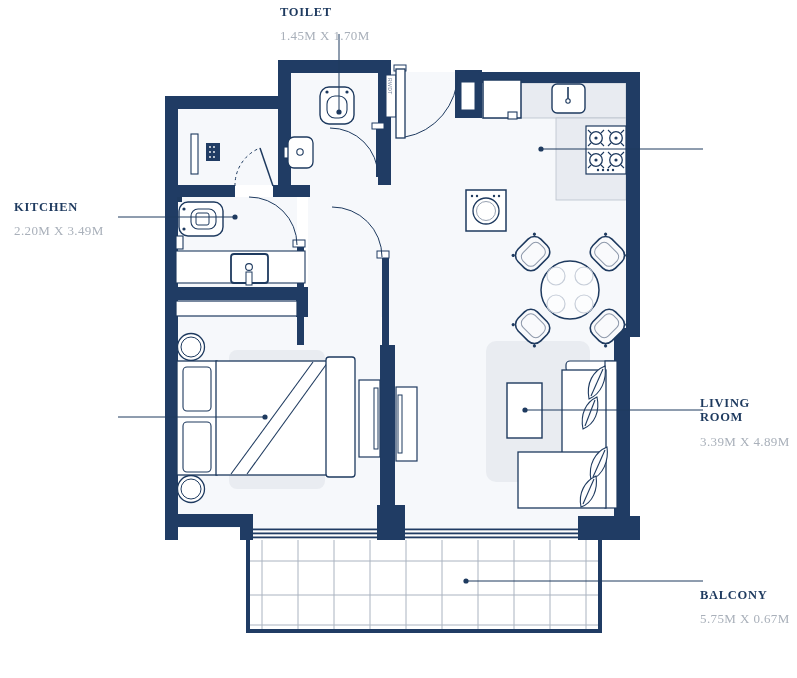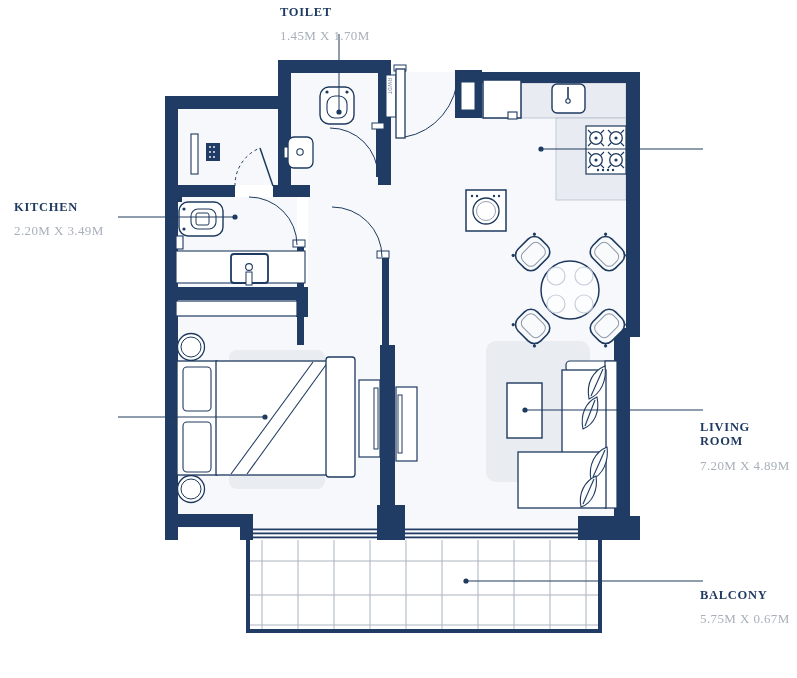--- a/index.html
+++ b/index.html
@@ -289,23 +289,23 @@
 </svg>
 
   <div class="roomlabel" style="left:280px;top:5px;width:120px;">
     <div class="nm">TOILET</div>
     <div class="dm">1.45M X 1.70M</div>
   </div>
   <div class="roomlabel" style="left:14px;top:200px;width:96px;">
     <div class="nm">KITCHEN</div>
     <div class="dm">2.20M X 3.49M</div>
   </div>
-  <div class="roomlabel" style="left:700px;top:420px;width:92px;">
+  <div class="roomlabel" style="left:700px;top:396px;width:92px;">
     <div class="nm">LIVING ROOM</div>
-    <div class="dm">7.20M X 4.89M</div>
+    <div class="dm">3.39M X 4.89M</div>
   </div>
   <div class="roomlabel" style="left:700px;top:588px;width:92px;">
     <div class="nm">BALCONY</div>
     <div class="dm">5.75M X 0.67M</div>
   </div>
 
   <div class="shaft">RWDT</div>
 </div>
 
 </body></html>

